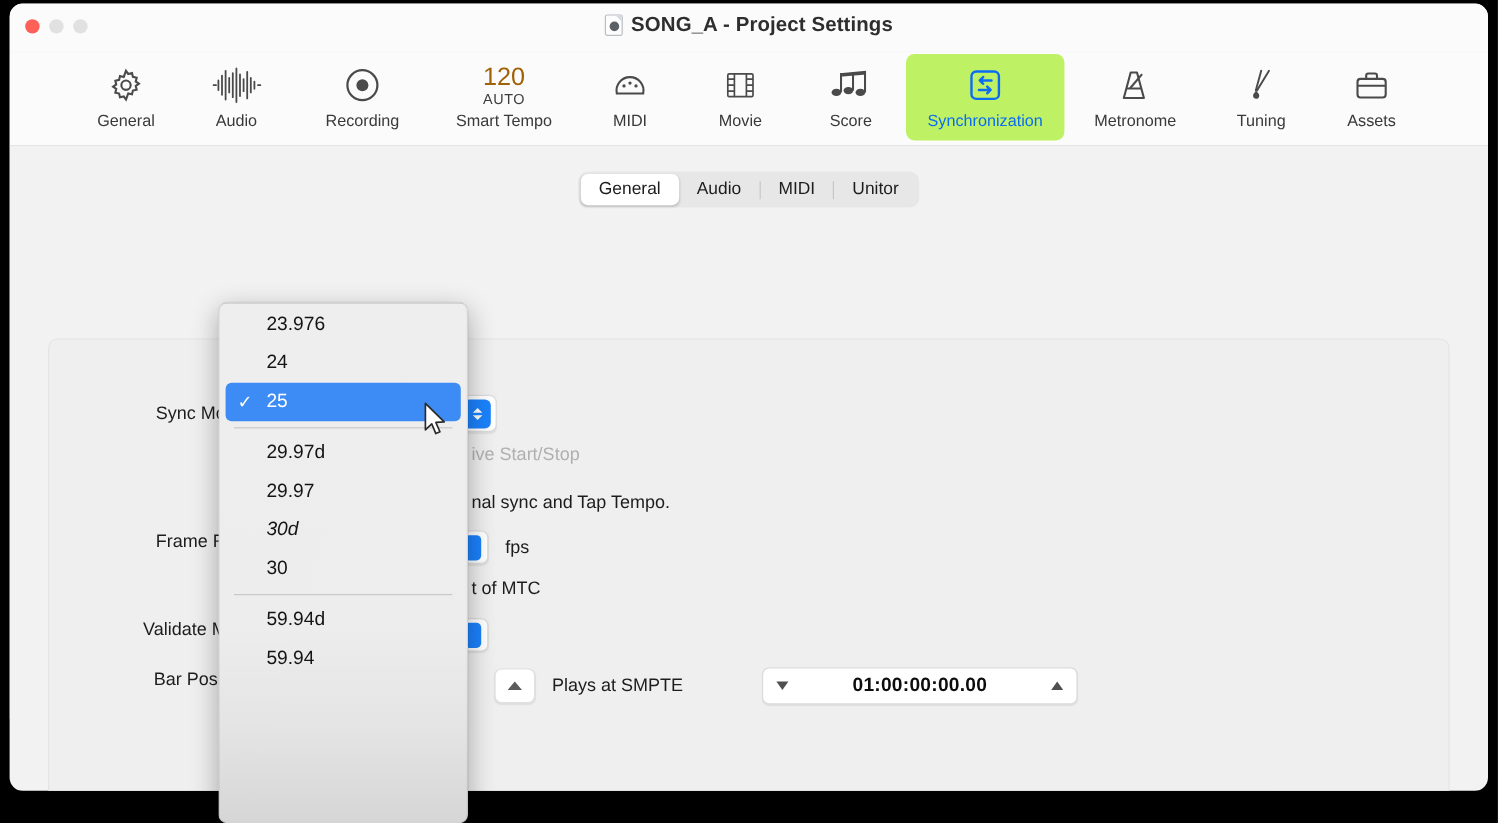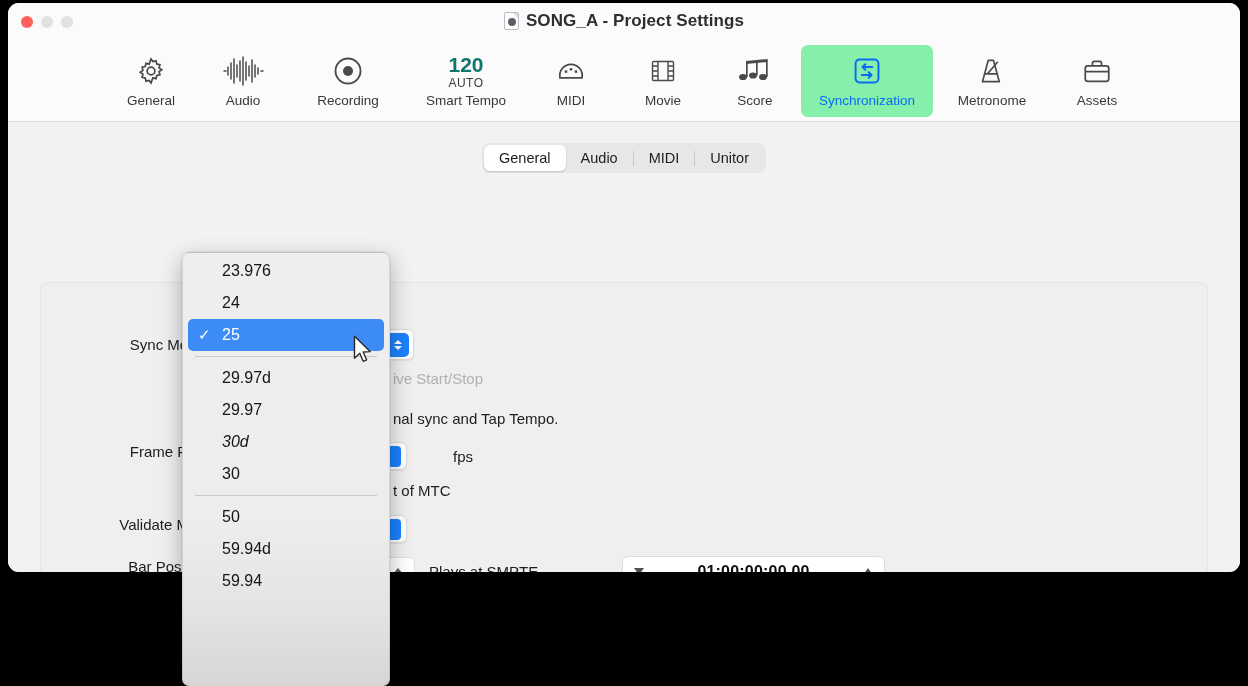--- a/index.html
+++ b/index.html
@@ -7,21 +7,21 @@
     width: 1248px; height: 686px;
     background: #000;
     font-family: "Liberation Sans", sans-serif;
     overflow: hidden;
   }
   .stage { position: relative; width: 1248px; height: 686px; background: #000; }
 
   
   .window {
     position: absolute; left: 8px; top: 3px;
-    width: 1232px; height: 569px;
+    width: 1232px; height: 656px;
     background: #f2f2f2;
     border-radius: 11px;
     box-shadow: 0 10px 34px rgba(0,0,0,.55), 0 1px 3px rgba(0,0,0,.4);
     overflow: hidden;
   }
 
   
   .titlebar {
     position: relative; height: 40px;
     background: #fbfbfb;
@@ -61,21 +61,21 @@
     border-bottom: 1px solid #dfdfdf;
     display: flex; align-items: flex-start; justify-content: center;
     gap: 0px; padding-top: 2px;
   }
   .tb-item {
     width: 92px; min-width: 70px; height: 72px;
     display: flex; flex-direction: column; align-items: center; justify-content: center;
     gap: 5px; border-radius: 7px; cursor: default; padding: 0 4px;
   }
   .tb-item.wide { width: 118px; }
-  .tb-item.sync { width: 132px; background: #86efac; }
+  .tb-item.sync { width: 132px; background: #bef264; }
   .tb-ico { height: 34px; display:flex; align-items:center; justify-content:center; }
   .tb-label { font-size: 13.5px; color: #393939; white-space: nowrap; }
   .tb-item.sync .tb-label { color: #0a6cf5; }
 
   
   .content { position: relative; height: 477px; background: #f2f2f2; }
 
   .tabbar {
     position: absolute; left: 0; right: 0; top: 21px;
     display: flex; justify-content: center;
@@ -213,21 +213,21 @@
           <svg width="30" height="30" viewBox="0 0 24 24" fill="none" stroke="#4a4a4a" stroke-width="1.5">
             <circle cx="12" cy="12" r="10"></circle>
             <circle cx="12" cy="12" r="4" fill="#4a4a4a" stroke="none"></circle>
           </svg>
         </div>
         <div class="tb-label">Recording</div>
       </div>
 
       <div class="tb-item wide">
         <div class="tb-ico" style="flex-direction:column;gap:0;line-height:1;">
-          <div style="font-size:21px;font-weight:700;color:#0f766e;">120</div>
+          <div style="font-size:21px;font-weight:400;color:#a16207;">120</div>
           <div style="font-size:12px;color:#3c3c3c;letter-spacing:.5px;margin-top:2px;">AUTO</div>
         </div>
         <div class="tb-label">Smart Tempo</div>
       </div>
 
       <div class="tb-item">
         <div class="tb-ico">
           <svg width="30" height="30" viewBox="0 0 24 24" fill="none" stroke="#4a4a4a" stroke-width="1.4">
             <path d="M3.2 17.5a9 9 0 1 1 17.6 0z"></path>
             <circle cx="8" cy="12.5" r="1.1" fill="#4a4a4a" stroke="none"></circle>
@@ -279,20 +279,30 @@
         <div class="tb-ico">
           <svg width="30" height="30" viewBox="0 0 24 24" fill="none" stroke="#4a4a4a" stroke-width="1.4" stroke-linejoin="round">
             <path d="M9 3.5h4.2l4.6 17H4.4z"></path>
             <path d="M6.1 14.2h10.1"></path>
             <path d="M16.6 4.6 8.6 14"></path>
           </svg>
         </div>
         <div class="tb-label">Metronome</div>
       </div>
 
+      <div class="tb-item">
+        <div class="tb-ico">
+          <svg width="26" height="30" viewBox="0 0 26 30" fill="none" stroke="#4a4a4a" stroke-width="1.6" stroke-linecap="round">
+            <path d="M19.5 3 L9.5 19.5"></path>
+            <path d="M13 3 L8.5 19.5"></path>
+            <path d="M8.8 19.8c-1.6 1.6-2.6 2.4-2.6 4 0 1.5 1.2 2.5 2.6 2.5s2.6-1.1 2.6-2.6c0-1.5-1-2.3-2.6-3.9z" fill="#4a4a4a" stroke="none"></path>
+          </svg>
+        </div>
+        <div class="tb-label">Tuning</div>
+      </div>
 
       <div class="tb-item">
         <div class="tb-ico">
           <svg width="30" height="30" viewBox="0 0 24 24" fill="none" stroke="#4a4a4a" stroke-width="1.4">
             <rect x="2.6" y="7.8" width="18.8" height="12.4" rx="2"></rect>
             <path d="M8.4 7.8V5.6c0-.8.6-1.4 1.4-1.4h4.4c.8 0 1.4.6 1.4 1.4v2.2"></path>
             <path d="M2.6 12.4h18.8"></path>
           </svg>
         </div>
         <div class="tb-label">Assets</div>
@@ -337,21 +347,21 @@
           <div class="lbl dim">ive Start/Stop</div>
         </div>
 
         <div class="row" style="left:352px; top:127px;">
           <div class="lbl">nal sync and Tap Tempo.</div>
         </div>
 
         <div class="row" style="left:48px; top:160px;">
           <div class="lbl" style="width:120px; text-align:right; margin-right:13px;">Frame Rate</div>
         </div>
-        <div class="row" style="left:340px; top:159px;gap:32px;">
+        <div class="row" style="left:340px; top:159px;">
           <div class="bluenub">
               <span></span>
             </div>
           <div class="lbl" style="margin-left:14px;">fps</div>
         </div>
 
         <div class="row" style="left:352px; top:199px;">
           <div class="lbl">t of MTC</div>
         </div>
 
@@ -360,26 +370,26 @@
         </div>
         <div class="row" style="left:340px; top:232px;">
           <div class="bluenub">
               <span></span>
             </div>
         </div>
 
         <div class="row" style="left:16px; top:275px;">
           <div class="lbl" style="width:152px; text-align:right; margin-right:13px;">Bar Position</div>
         </div>
-        <div class="row" style="left:340px; top:273px;">
+        <div class="row" style="left:371px; top:273px;">
           <div class="stepbtn">
               <i class="ar"></i>
             </div>
           <div class="lbl" style="margin-left:14px; width:160px;">Plays at SMPTE</div>
-          <div class="smpte" style="margin-left:33px;">
+          <div class="smpte" style="margin-left:15px;">
             <i class="cav thin"></i>
             <div class="val">01:00:00:00.00</div>
             <i class="car thin"></i>
           </div>
         </div>
 
       </div>
     </div>
   </div>
 
@@ -408,24 +418,20 @@
         </div>
         <div class="mi bolditalic">
           <span class="ck"></span>
           <span class="tx">30d</span>
         </div>
         <div class="mi">
           <span class="ck"></span>
           <span class="tx">30</span>
         </div>
         <div class="msep"></div>
-        <div class="mi">
-          <span class="ck"></span>
-          <span class="tx">50</span>
-        </div>
         <div class="mi">
           <span class="ck"></span>
           <span class="tx">59.94d</span>
         </div>
         <div class="mi">
           <span class="ck"></span>
           <span class="tx">59.94</span>
         </div>
       </div>
   </div>

